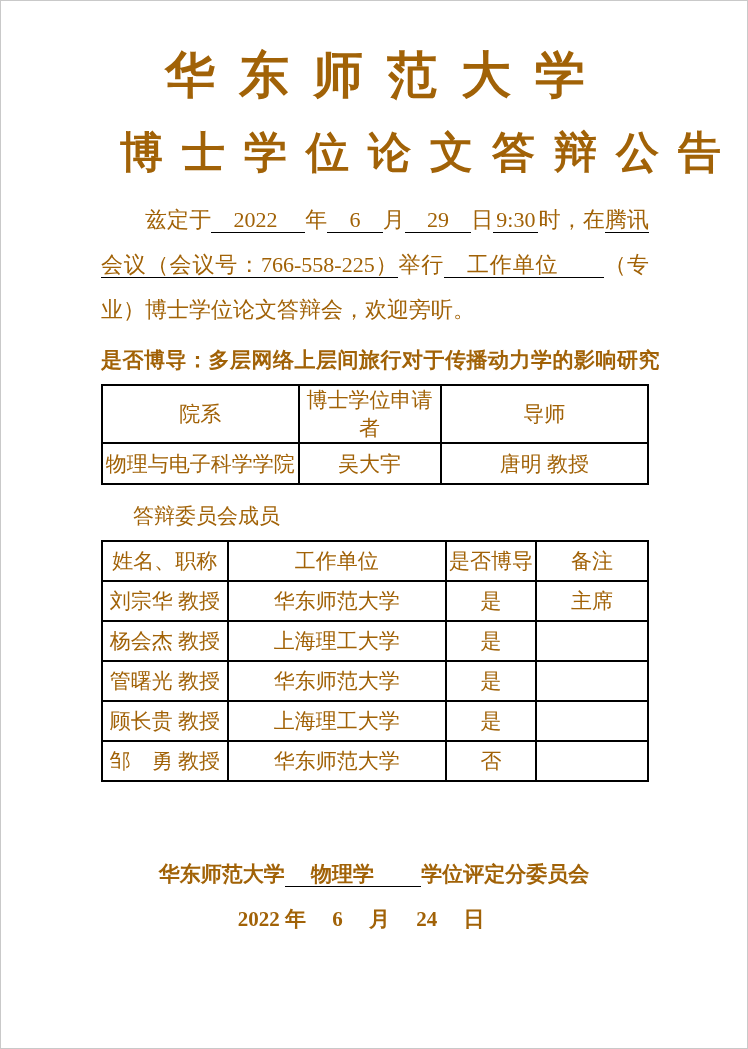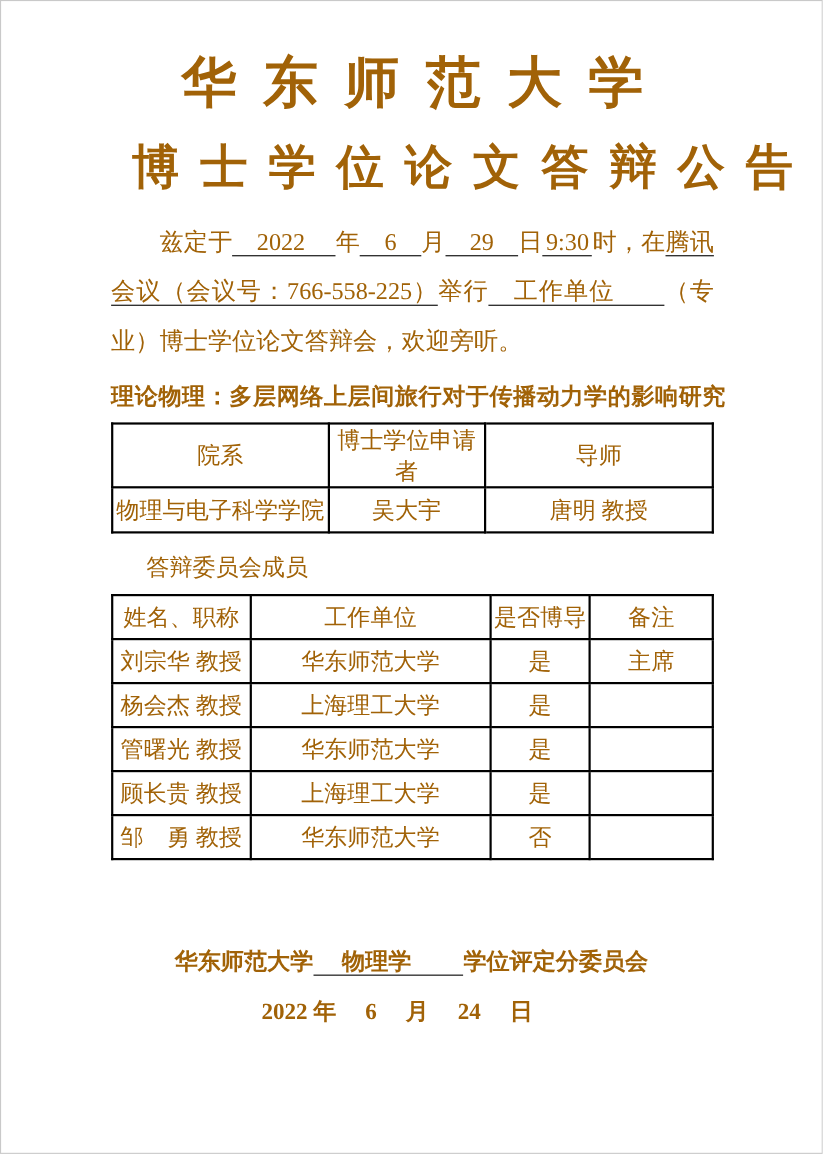--- a/index.html
+++ b/index.html
@@ -103,21 +103,21 @@
 <body>
 
 <div class="page">
 
   <h1 class="university-title">华东师范大学</h1>
 
   <h2 class="announcement-title">博士学位论文答辩公告</h2>
 
   <p class="intro"><span>兹定于</span><span class="u">　2022　 </span><span>年</span><span class="u">　6　</span><span>月</span><span class="u">　29　</span><span>日</span><span class="u-num">9:30</span><span>时，在</span><span class="u">腾讯会议（会议号：766-558-225）</span><span>举行</span><span class="u">　工作单位　　</span><span>（专业）博士学位论文答辩会，欢迎旁听。</span></p>
 
-  <div class="thesis-line"><span>理论物理：</span><span>多层网络上层间旅行对于传播动力学的影响研究</span></div>
+  <div class="thesis-line"><span>是否博导：</span><span>多层网络上层间旅行对于传播动力学的影响研究</span></div>
 
   <table class="info-table">
     <tbody>
       <tr>
         <td class="c0">院系</td>
         <td class="c1">博士学位申请者</td>
         <td class="c2">导师</td>
       </tr>
       <tr>
         <td class="c0">物理与电子科学学院</td>

